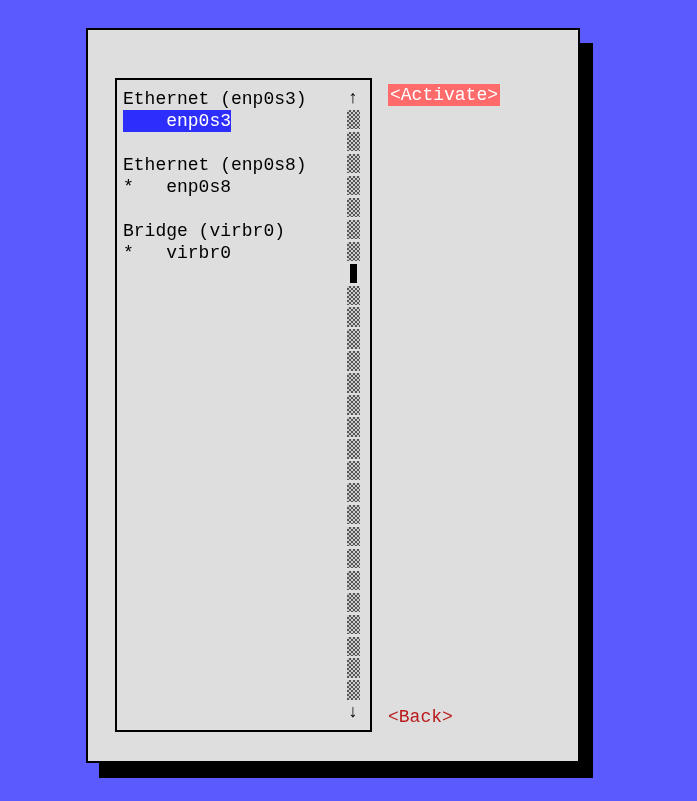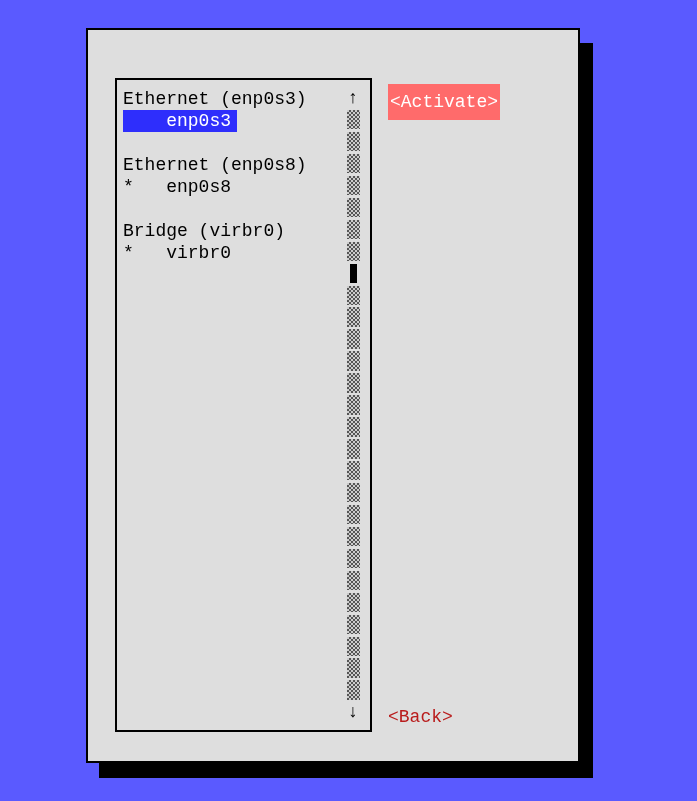--- a/index.html
+++ b/index.html
@@ -49,21 +49,20 @@
     color: #000;
   }
   .list-row {
     height: 22px;
     line-height: 22px;
   }
   .list-row.selected {
     background: #2e2efc;
     color: #fff;
     display: inline-block;
-    padding-right: 6px;
   }
   .arrow-up {
     position: absolute;
     top: 8px;
     right: 10px;
     width: 14px;
     text-align: center;
     color: #000;
   }
   .arrow-down {
@@ -104,21 +103,21 @@
     width: 7px;
     height: 100%;
     background: #000;
   }
   .btn-activate {
     position: absolute;
     left: 300px;
     top: 54px;
     background: #ff6b6b;
     color: #fff;
-    padding: 7px 2px;
+    padding: 0 2px;
     line-height: 22px;
   }
   .btn-back {
     position: absolute;
     left: 300px;
     top: 676px;
     color: #b91c1c;
     line-height: 22px;
   }
 </style>

